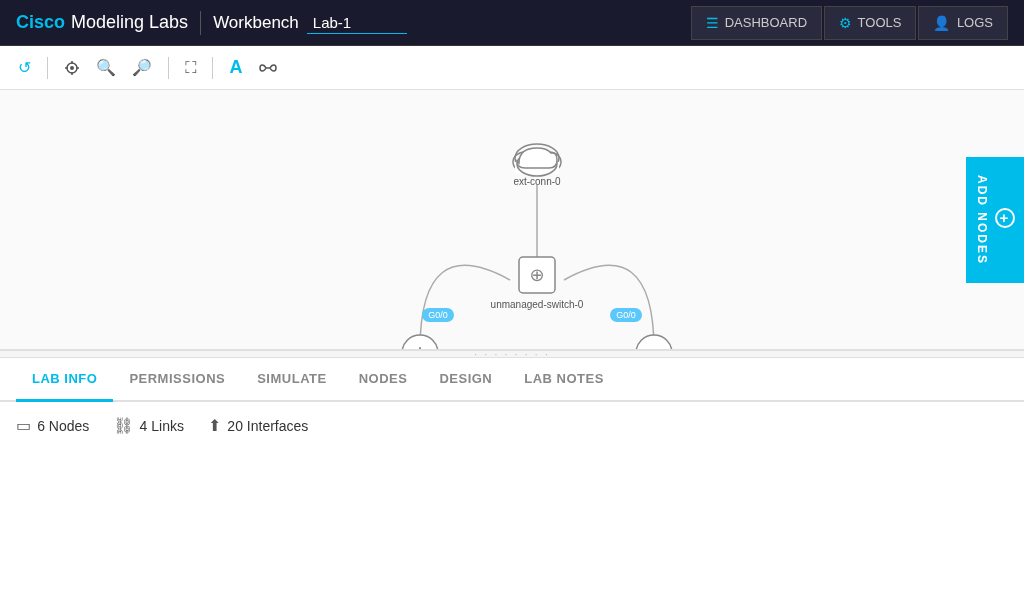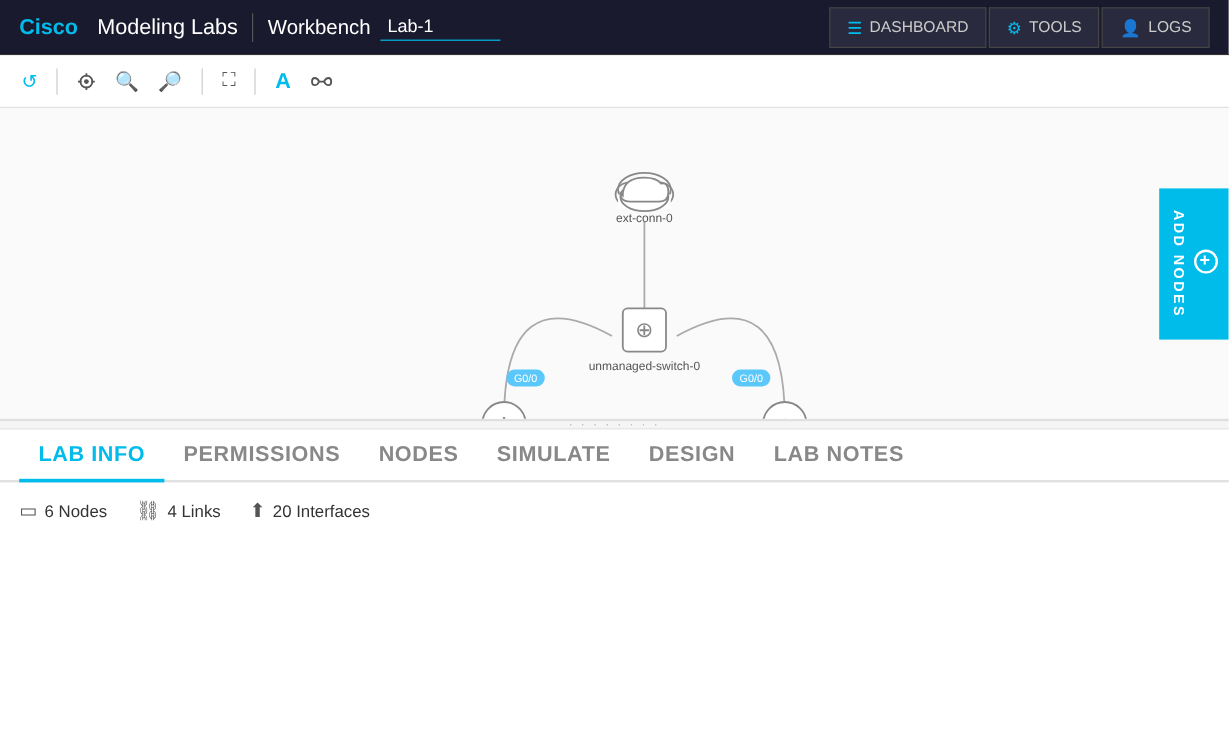--- a/index.html
+++ b/index.html
@@ -10,21 +10,21 @@
       display: flex;
       align-items: center;
       height: 46px;
       background: #1a1a2e;
       padding: 0 16px;
       border-bottom: 1px solid #333;
     }
     .header-logo {
       display: flex;
       align-items: center;
-      gap: 16px;
+      gap: 6px;
       color: #fff;
       font-size: 18px;
       font-weight: 300;
     }
     .header-logo .cisco {
       color: #00bceb;
       font-weight: 700;
     }
     .header-divider {
       width: 1px;
@@ -134,21 +134,21 @@
 
     
     .tabs {
       display: flex;
       border-bottom: 2px solid #e0e0e0;
       padding: 0 16px;
       height: 44px;
     }
     .tab {
       padding: 0 16px;
-      font-size: 18px;
+      font-size: 13px;
       font-weight: 600;
       color: #888;
       cursor: pointer;
       display: flex;
       align-items: center;
       border-bottom: 3px solid transparent;
       margin-bottom: -2px;
       text-transform: uppercase;
       letter-spacing: 0.5px;
     }
@@ -351,22 +351,22 @@
 
 <div class="resize-handle">
   <span class="resize-dots">· · · · · · · ·</span>
 </div>
 
 <div class="bottom-panel">
 
   <div class="tabs">
     <div class="tab active">LAB INFO</div>
     <div class="tab">PERMISSIONS</div>
+    <div class="tab">SIMULATE</div>
     <div class="tab">NODES</div>
-    <div class="tab">SIMULATE</div>
     <div class="tab">DESIGN</div>
     <div class="tab">LAB NOTES</div>
   </div>
 
   <div class="lab-info-content">
     <div class="stats-row">
       <div class="stat-item">
         <span class="stat-icon">▭</span>
         <span>6 Nodes</span>
       </div>

